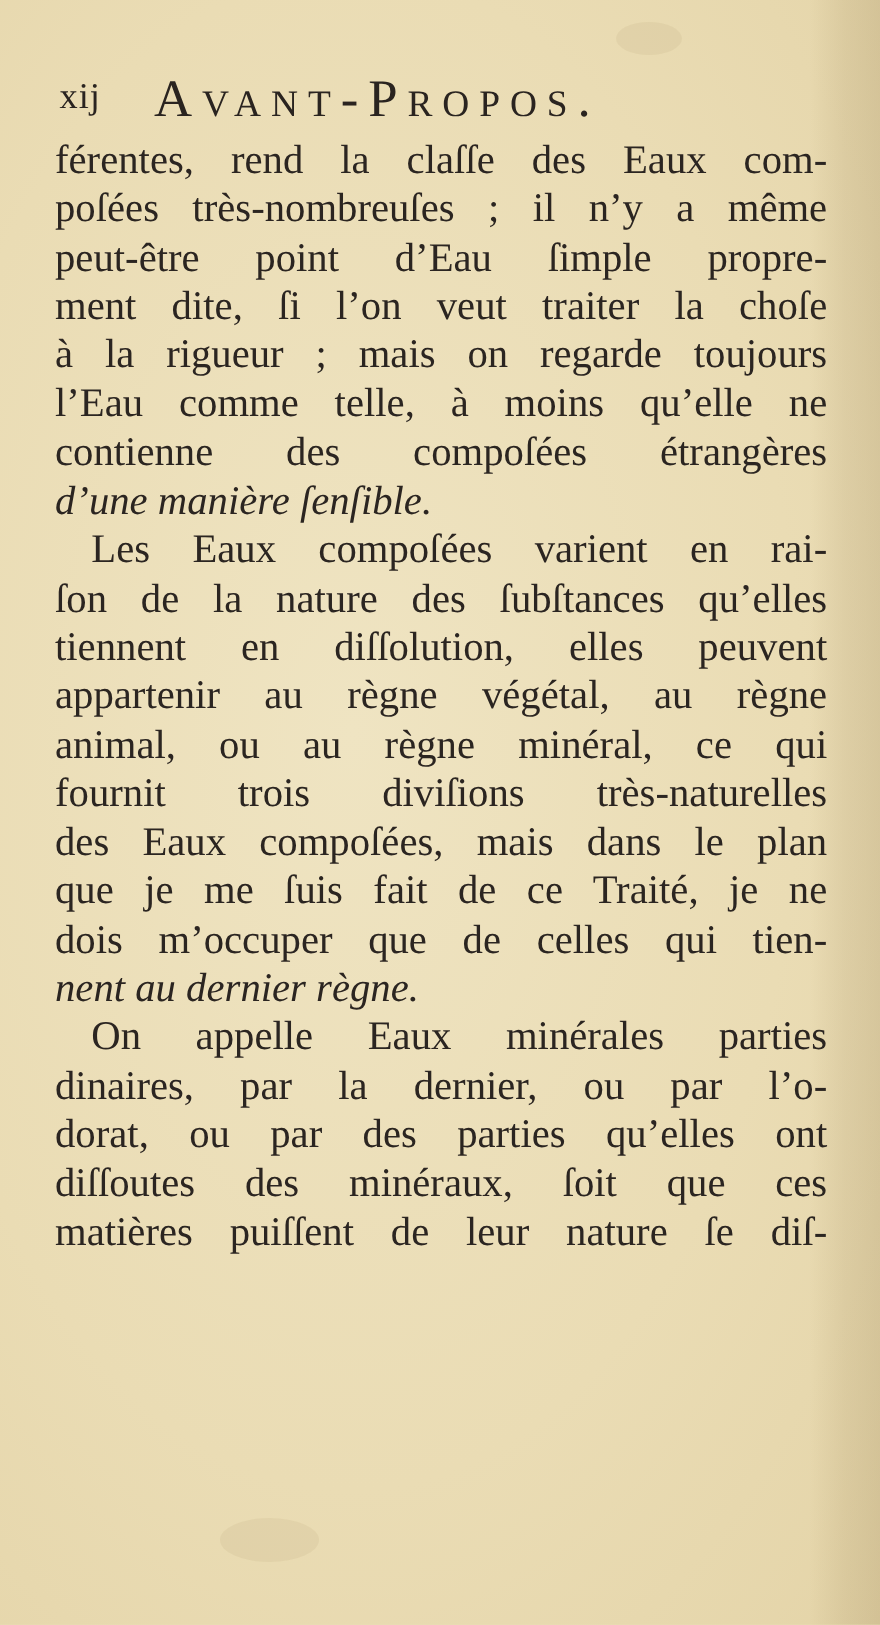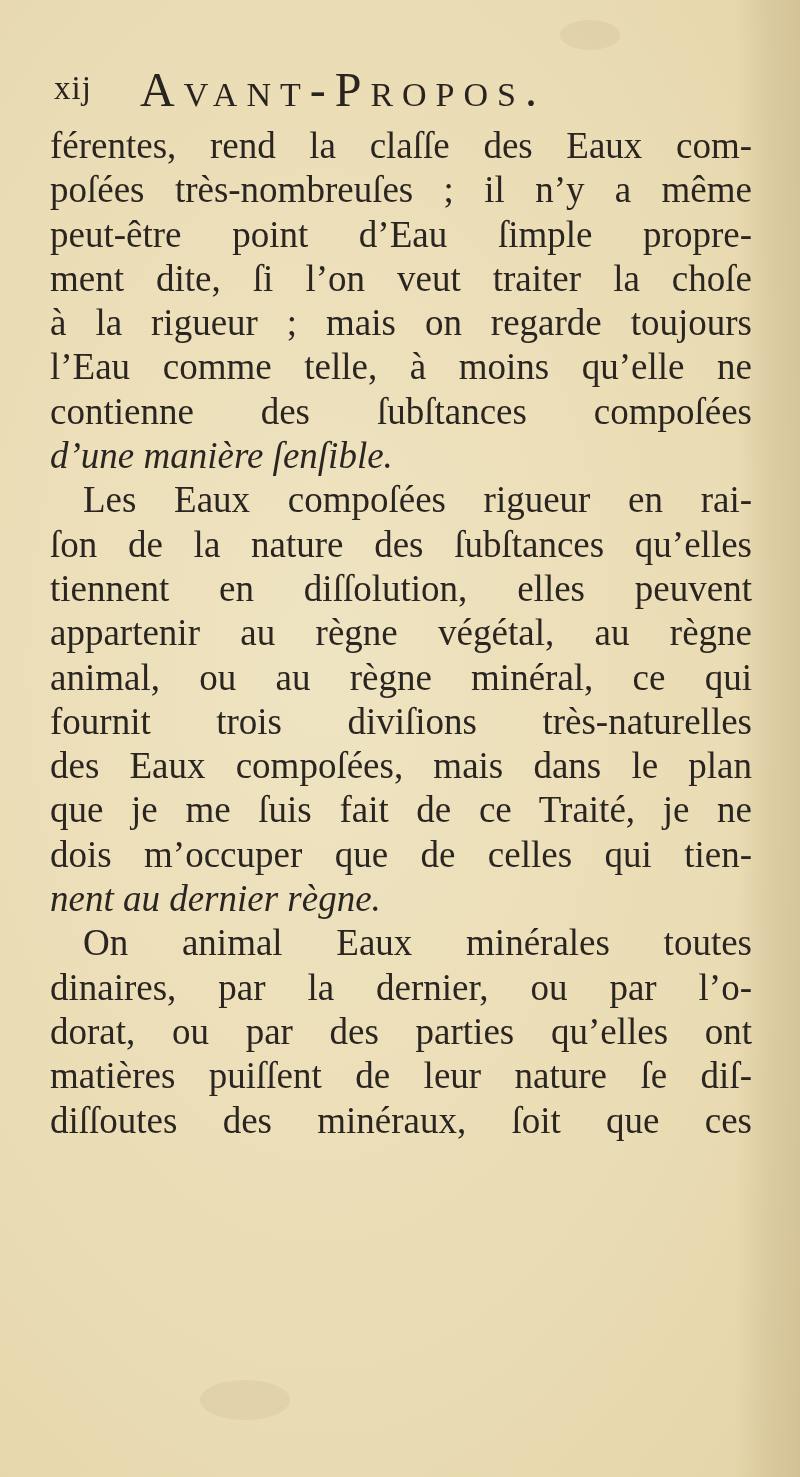--- a/index.html
+++ b/index.html
@@ -91,34 +91,34 @@
   </div>
 
   <div class="body-text">
 
     <span class="line">férentes, rend la claſſe des Eaux com-</span>
     <span class="line">poſées très-nombreuſes ; il n’y a même</span>
     <span class="line">peut-être point d’Eau ſimple propre-</span>
     <span class="line">ment dite, ſi l’on veut traiter la choſe</span>
     <span class="line">à la rigueur ; mais on regarde toujours</span>
     <span class="line">l’Eau comme telle, à moins qu’elle ne</span>
-    <span class="line">contienne des ſubſtances compoſées</span>
+    <span class="line">contienne des compoſées étrangères</span>
     <span class="line last">d’une manière ſenſible.</span>
 
-    <span class="line indent">Les Eaux compoſées rigueur en rai-</span>
+    <span class="line indent">Les Eaux compoſées varient en rai-</span>
     <span class="line">ſon de la nature des ſubſtances qu’elles</span>
     <span class="line">tiennent en diſſolution, elles peuvent</span>
     <span class="line">appartenir au règne végétal, au règne</span>
     <span class="line">animal, ou au règne minéral, ce qui</span>
     <span class="line">fournit trois diviſions très-naturelles</span>
     <span class="line">des Eaux compoſées, mais dans le plan</span>
     <span class="line">que je me ſuis fait de ce Traité, je ne</span>
     <span class="line">dois m’occuper que de celles qui tien-</span>
     <span class="line last">nent au dernier règne.</span>
 
-    <span class="line indent">On animal Eaux minérales toutes</span>
+    <span class="line indent">On appelle Eaux minérales parties</span>
     <span class="line">dinaires, par la dernier, ou par l’o-</span>
     <span class="line">dorat, ou par des parties qu’elles ont</span>
+    <span class="line">diſſoutes des minéraux, ſoit que ces</span>
     <span class="line">matières puiſſent de leur nature ſe diſ-</span>
-    <span class="line">diſſoutes des minéraux, ſoit que ces</span>
   </div>
 
 </div>
 
 </body></html>

